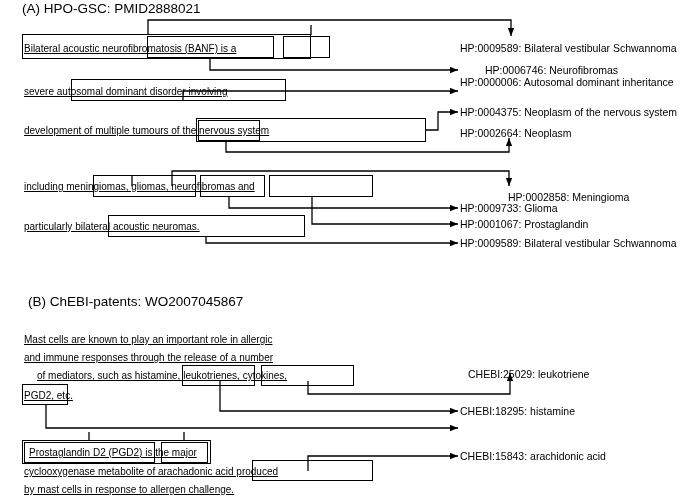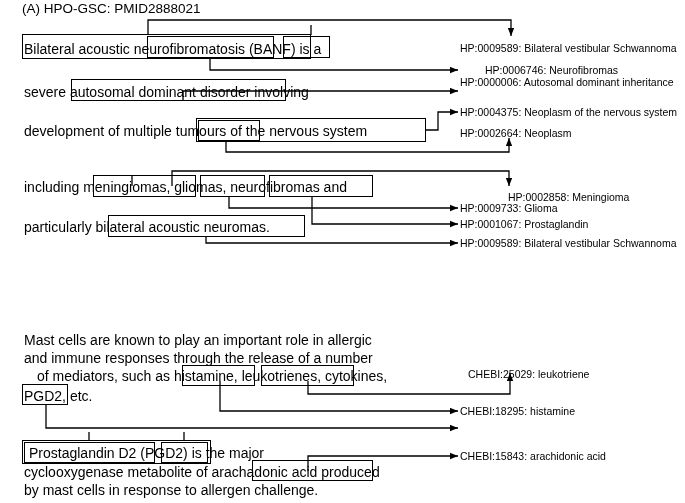--- a/index.html
+++ b/index.html
@@ -1,21 +1,21 @@
 <!DOCTYPE html>
 <html><head>
 <meta charset="utf-8">
 <style>
   html,body{margin:0;padding:0;background:#ffffff;}
   body{width:685px;height:503px;position:relative;overflow:hidden;
        font-family:"Liberation Sans","DejaVu Sans",sans-serif;color:#000;}
   .fig{position:absolute;left:0;top:0;width:685px;height:503px;margin-left:20px;}
   svg.lines{position:absolute;left:0;top:0;width:685px;height:503px;pointer-events:none;}
   .panel-title{position:absolute;font-size:13.5px;line-height:16px;white-space:nowrap;}
-  .txtline{position:absolute;font-size:14px;line-height:18px;white-space:nowrap;}
+  .txtline{position:absolute;font-size:10px;line-height:18px;white-space:nowrap;text-decoration:underline;}
   .lbl{position:absolute;font-size:10.5px;line-height:13px;white-space:nowrap;}
   .box{position:absolute;border:1.3px solid #000;box-sizing:border-box;}
   .box.outer{border-width:1.3px;}
   sub{font-size:0.72em;vertical-align:-0.22em;}
 </style>
 </head>
 <body>
 
 <div class="fig">
 
@@ -89,20 +89,21 @@
   <div class="lbl" style="left:440px;top:42px;">HP:0009589: Bilateral vestibular Schwannoma</div>
   <div class="lbl" style="left:465px;top:64px;">HP:0006746: Neurofibromas</div>
   <div class="lbl" style="left:440px;top:76px;">HP:0000006: Autosomal dominant inheritance</div>
   <div class="lbl" style="left:440px;top:106px;">HP:0004375: Neoplasm of the nervous system</div>
   <div class="lbl" style="left:440px;top:127px;">HP:0002664: Neoplasm</div>
   <div class="lbl" style="left:440px;top:191px;padding-left:48px;">HP:0002858: Meningioma</div>
   <div class="lbl" style="left:440px;top:202px;">HP:0009733: Glioma</div>
   <div class="lbl" style="left:440px;top:218px;">HP:0001067: Prostaglandin</div>
   <div class="lbl" style="left:440px;top:237px;">HP:0009589: Bilateral vestibular Schwannoma</div>
 
+  <div class="panel-title" style="left:8px;top:294px;">(B) ChEBI-patents: WO2007045867</div>
 
   <div class="txtline" style="left:4px;top:331px;">Mast cells are known to play an important role in allergic</div>
   <div class="txtline" style="left:4px;top:349px;">and immune responses through the release of a number</div>
   <div class="txtline" style="left:17px;top:367px;text-align:right;">of mediators, such as histamine, leukotrienes, cytokines,</div>
   <div class="txtline" style="left:4px;top:387px;">PGD2, etc.</div>
   <div class="txtline" style="left:9px;top:444px;">Prostaglandin D2 (PGD2)  is the major</div>
   <div class="txtline" style="left:4px;top:463px;">cyclooxygenase metabolite of arachadonic acid produced</div>
   <div class="txtline" style="left:4px;top:481px;">by mast cells in response to allergen challenge.</div>
 
   <div class="box" style="left:162px;top:365px;width:73px;height:21px;"></div>

